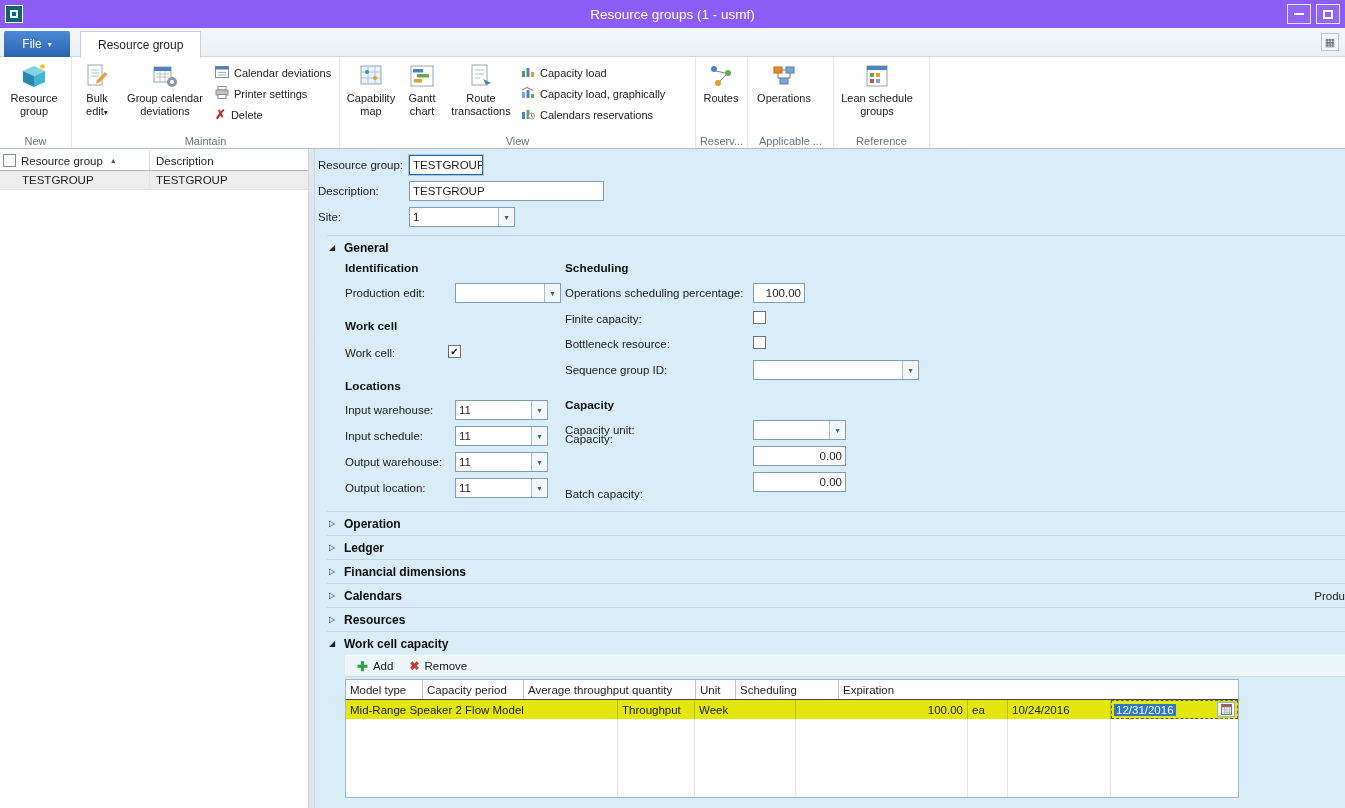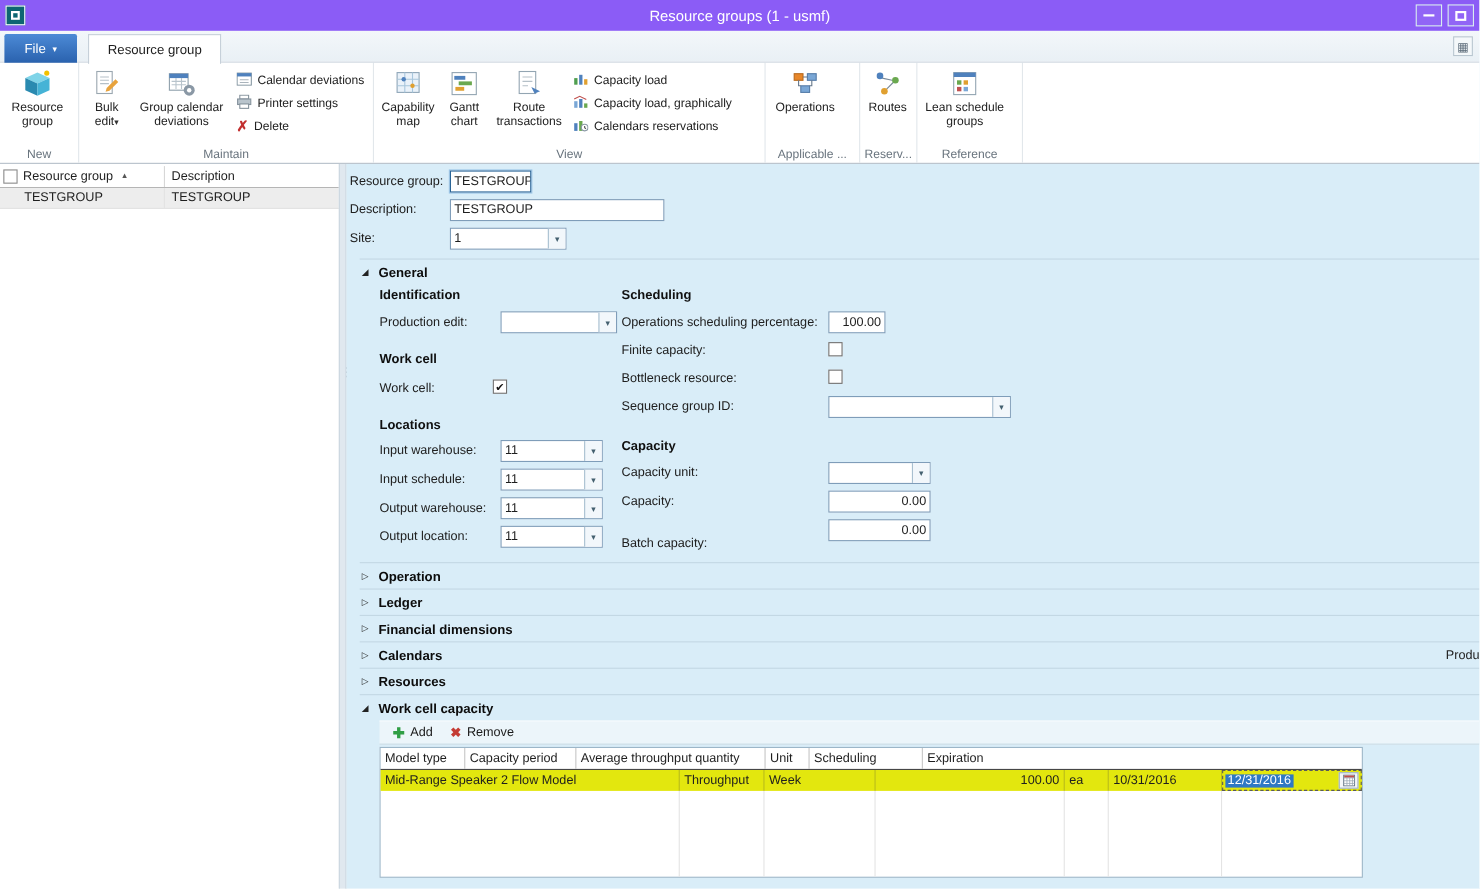--- a/index.html
+++ b/index.html
@@ -257,48 +257,48 @@
                 <circle cx="10.5" cy="9" r="3" fill="#fff" stroke="#8a98a5"></circle>
                 <path d="M10.5 7.5v1.7l1.2 .8" stroke="#555" fill="none"></path>
               </svg>
           </span>
           <span>Calendars reservations</span>
         </div>
       </div>
       <div class="rgroup-label">View</div>
     </div>
 
+    <div class="rgroup" style="width:52px">
+      <div class="bigbtn" style="width:44px">
+        <span class="icn">
+          <svg width="26" height="26" viewBox="0 0 26 26">
+              <path d="M8 8l9 2M18 12l-6 6" stroke="#7a8a99" fill="none"></path>
+              <circle cx="6" cy="6" r="3" fill="#4f81bd"></circle>
+              <circle cx="20" cy="10" r="3" fill="#6aa84f"></circle>
+              <circle cx="10" cy="20" r="3" fill="#e0a030"></circle>
+            </svg>
+        </span>
+        <span class="lbl">Routes</span>
+      </div>
+      <div class="rgroup-label">Reserv...</div>
+    </div>
+
     <div class="rgroup" style="width:86px">
       <div class="bigbtn" style="width:66px">
         <span class="icn">
           <svg width="26" height="26" viewBox="0 0 26 26">
               <rect x="3" y="4" width="8" height="6" fill="#e8872a" stroke="#b96a1e"></rect>
               <rect x="15" y="4" width="8" height="6" fill="#7aa7d6" stroke="#557ca8"></rect>
               <rect x="9" y="15" width="8" height="6" fill="#7aa7d6" stroke="#557ca8"></rect>
               <path d="M11 7h4M7 10v5h2M19 10v5h-2" stroke="#66778a" fill="none"></path>
             </svg>
         </span>
         <span class="lbl">Operations</span>
       </div>
       <div class="rgroup-label">Applicable ...</div>
-    </div>
-
-    <div class="rgroup" style="width:52px">
-      <div class="bigbtn" style="width:44px">
-        <span class="icn">
-          <svg width="26" height="26" viewBox="0 0 26 26">
-              <path d="M8 8l9 2M18 12l-6 6" stroke="#7a8a99" fill="none"></path>
-              <circle cx="6" cy="6" r="3" fill="#4f81bd"></circle>
-              <circle cx="20" cy="10" r="3" fill="#6aa84f"></circle>
-              <circle cx="10" cy="20" r="3" fill="#e0a030"></circle>
-            </svg>
-        </span>
-        <span class="lbl">Routes</span>
-      </div>
-      <div class="rgroup-label">Reserv...</div>
     </div>
 
     <div class="rgroup" style="width:96px">
       <div class="bigbtn" style="width:80px">
         <span class="icn">
           <svg width="26" height="26" viewBox="0 0 26 26">
               <rect x="3" y="3" width="20" height="20" fill="#fff" stroke="#93a5b2"></rect>
               <rect x="3" y="3" width="20" height="4" fill="#4f81bd"></rect>
               <rect x="6" y="10" width="4" height="4" fill="#6aa84f"></rect>
               <rect x="12" y="10" width="4" height="4" fill="#e0a030"></rect>
@@ -411,21 +411,21 @@
         <span class="arrow">▾</span>
       </div>
 
       <div class="sub" style="left:250px;top:249px">Capacity</div>
       <div class="flabel" style="left:250px;top:275px">Capacity unit:</div>
       <div class="combo" style="left:438px;top:271px;width:93px">
         <span class="val"></span>
         <span class="arrow">▾</span>
       </div>
 
-      <div class="flabel" style="left:250px;top:301px">Capacity:</div>
+      <div class="flabel" style="left:250px;top:284px">Capacity:</div>
       <div class="tinput num" style="left:438px;top:297px;width:93px">0.00</div>
 
       <div class="flabel" style="left:250px;top:339px">Batch capacity:</div>
       <div class="tinput num" style="left:438px;top:323px;width:93px">0.00</div>
 
       <div class="sec" style="top:362px">
         <span class="tri">▷</span>
         <span class="st">Operation</span>
       </div>
       <div class="sec" style="top:386px">
@@ -470,21 +470,21 @@
           <div class="c" style="width:40px">Unit</div>
           <div class="c" style="width:103px">Scheduling</div>
           <div class="c" style="width:127px;border-right:none">Expiration</div>
         </div>
         <div class="wg-row">
           <div class="c" style="width:272px">Mid-Range Speaker 2 Flow Model</div>
           <div class="c" style="width:77px">Throughput</div>
           <div class="c" style="width:101px">Week</div>
           <div class="c num" style="width:172px">100.00</div>
           <div class="c" style="width:40px">ea</div>
-          <div class="c" style="width:103px">10/31/2016</div>
+          <div class="c" style="width:103px">10/24/2016</div>
           <div class="c exp-cell" style="width:127px">
             <span class="sel-text">12/31/2016</span>
             <span class="datebtn">
               <svg width="11" height="11" viewBox="0 0 11 11">
                   <rect x="0.5" y="0.5" width="10" height="10" fill="#fff" stroke="#667788"></rect>
                   <rect x="1" y="1" width="9" height="2" fill="#c0504d"></rect>
                   <path d="M0.5 3.2h10M0.5 5.8h10M0.5 8.2h10M3.5 3v7.5M6 3v7.5M8.5 3v7.5" stroke="#99a7b4" stroke-width="0.7"></path>
                 </svg>
             </span>
           </div>

